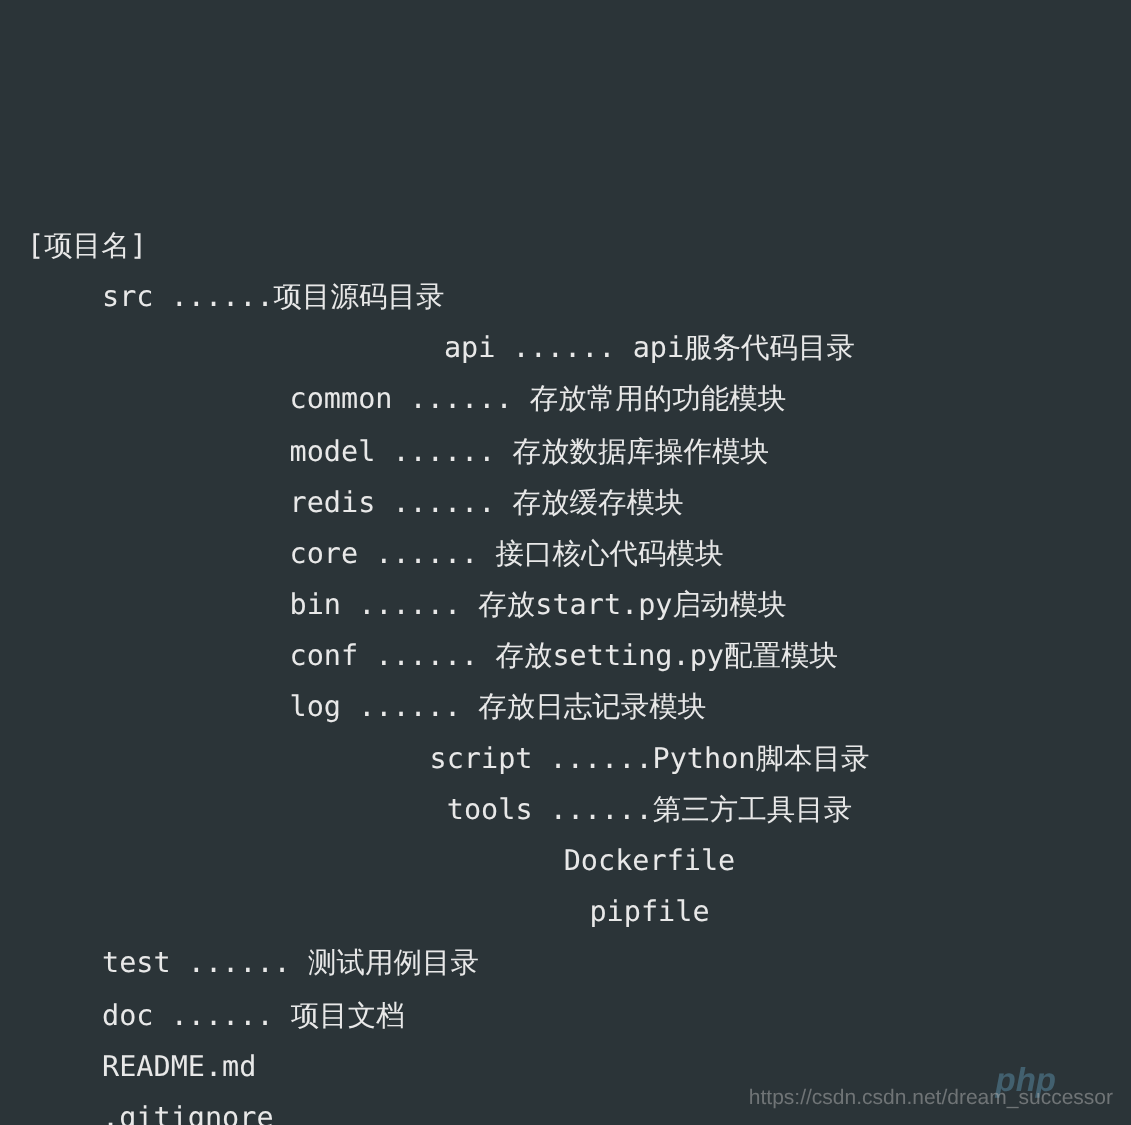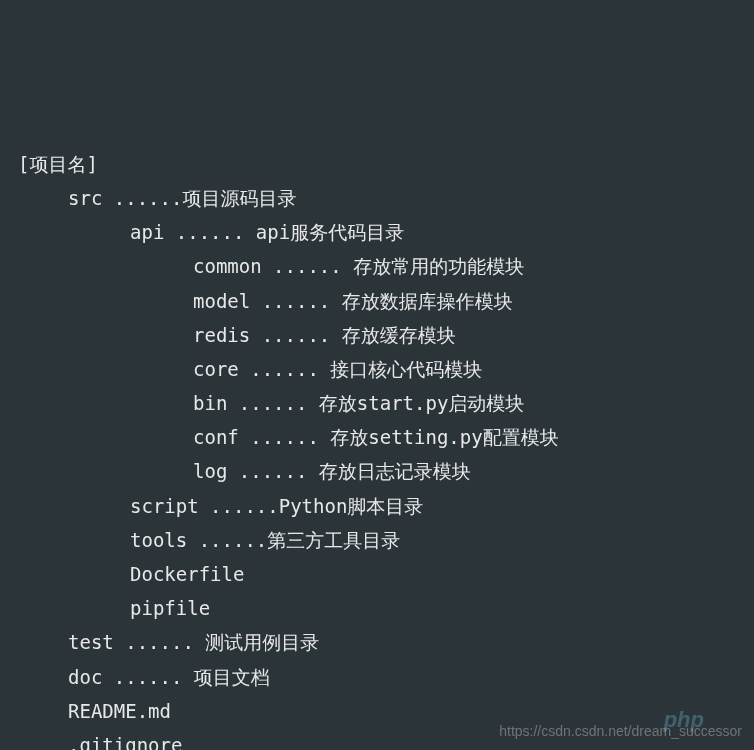--- a/index.html
+++ b/index.html
@@ -17,21 +17,21 @@
       line-height: 1.8;
       padding: 10px 18px;
       position: relative;
       white-space: pre;
       overflow: hidden;
     }
     .tree-line {
       display: block;
     }
     .indent-1 { padding-left: 50px; }
-    .indent-2 { padding-left: 112px; }
+    .indent-2 { padding-left: 112px; text-align: center; }
     .indent-3 { padding-left: 175px; }
     .watermark {
       position: absolute;
       bottom: 6px;
       right: 12px;
       font-size: 14px;
       color: rgba(180, 180, 180, 0.5);
       font-family: Arial, sans-serif;
       white-space: normal;
     }

